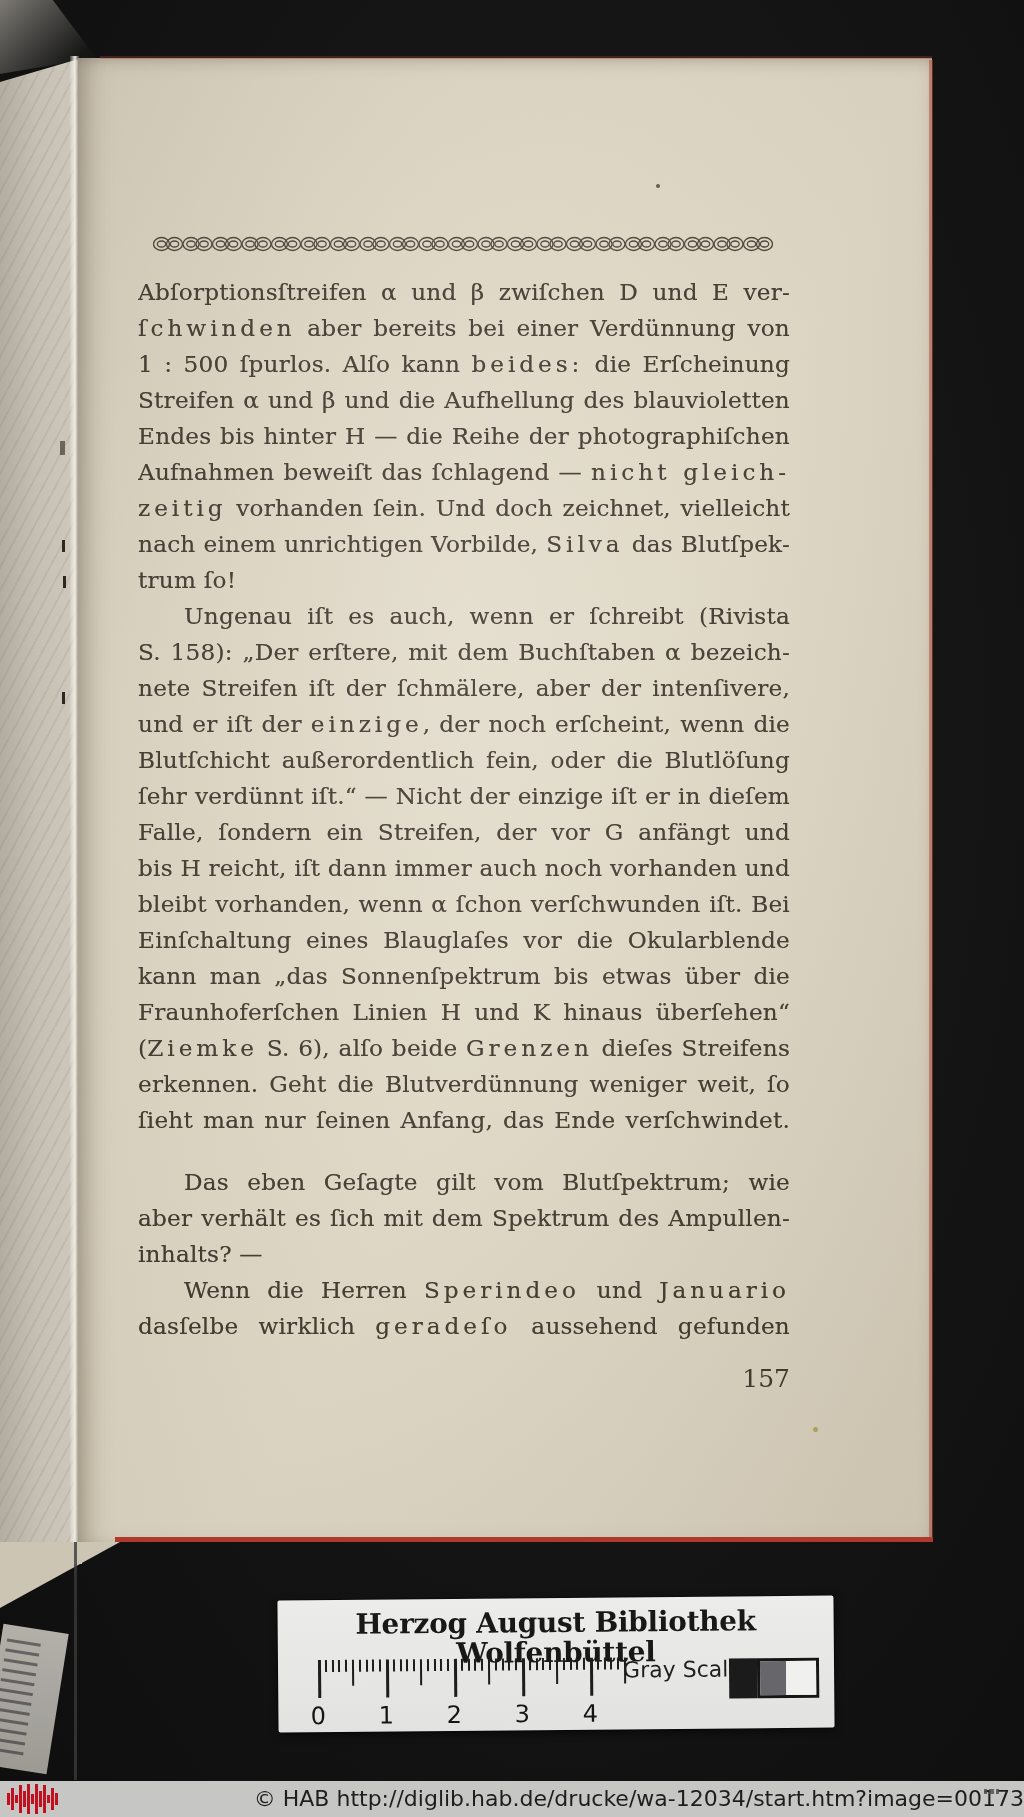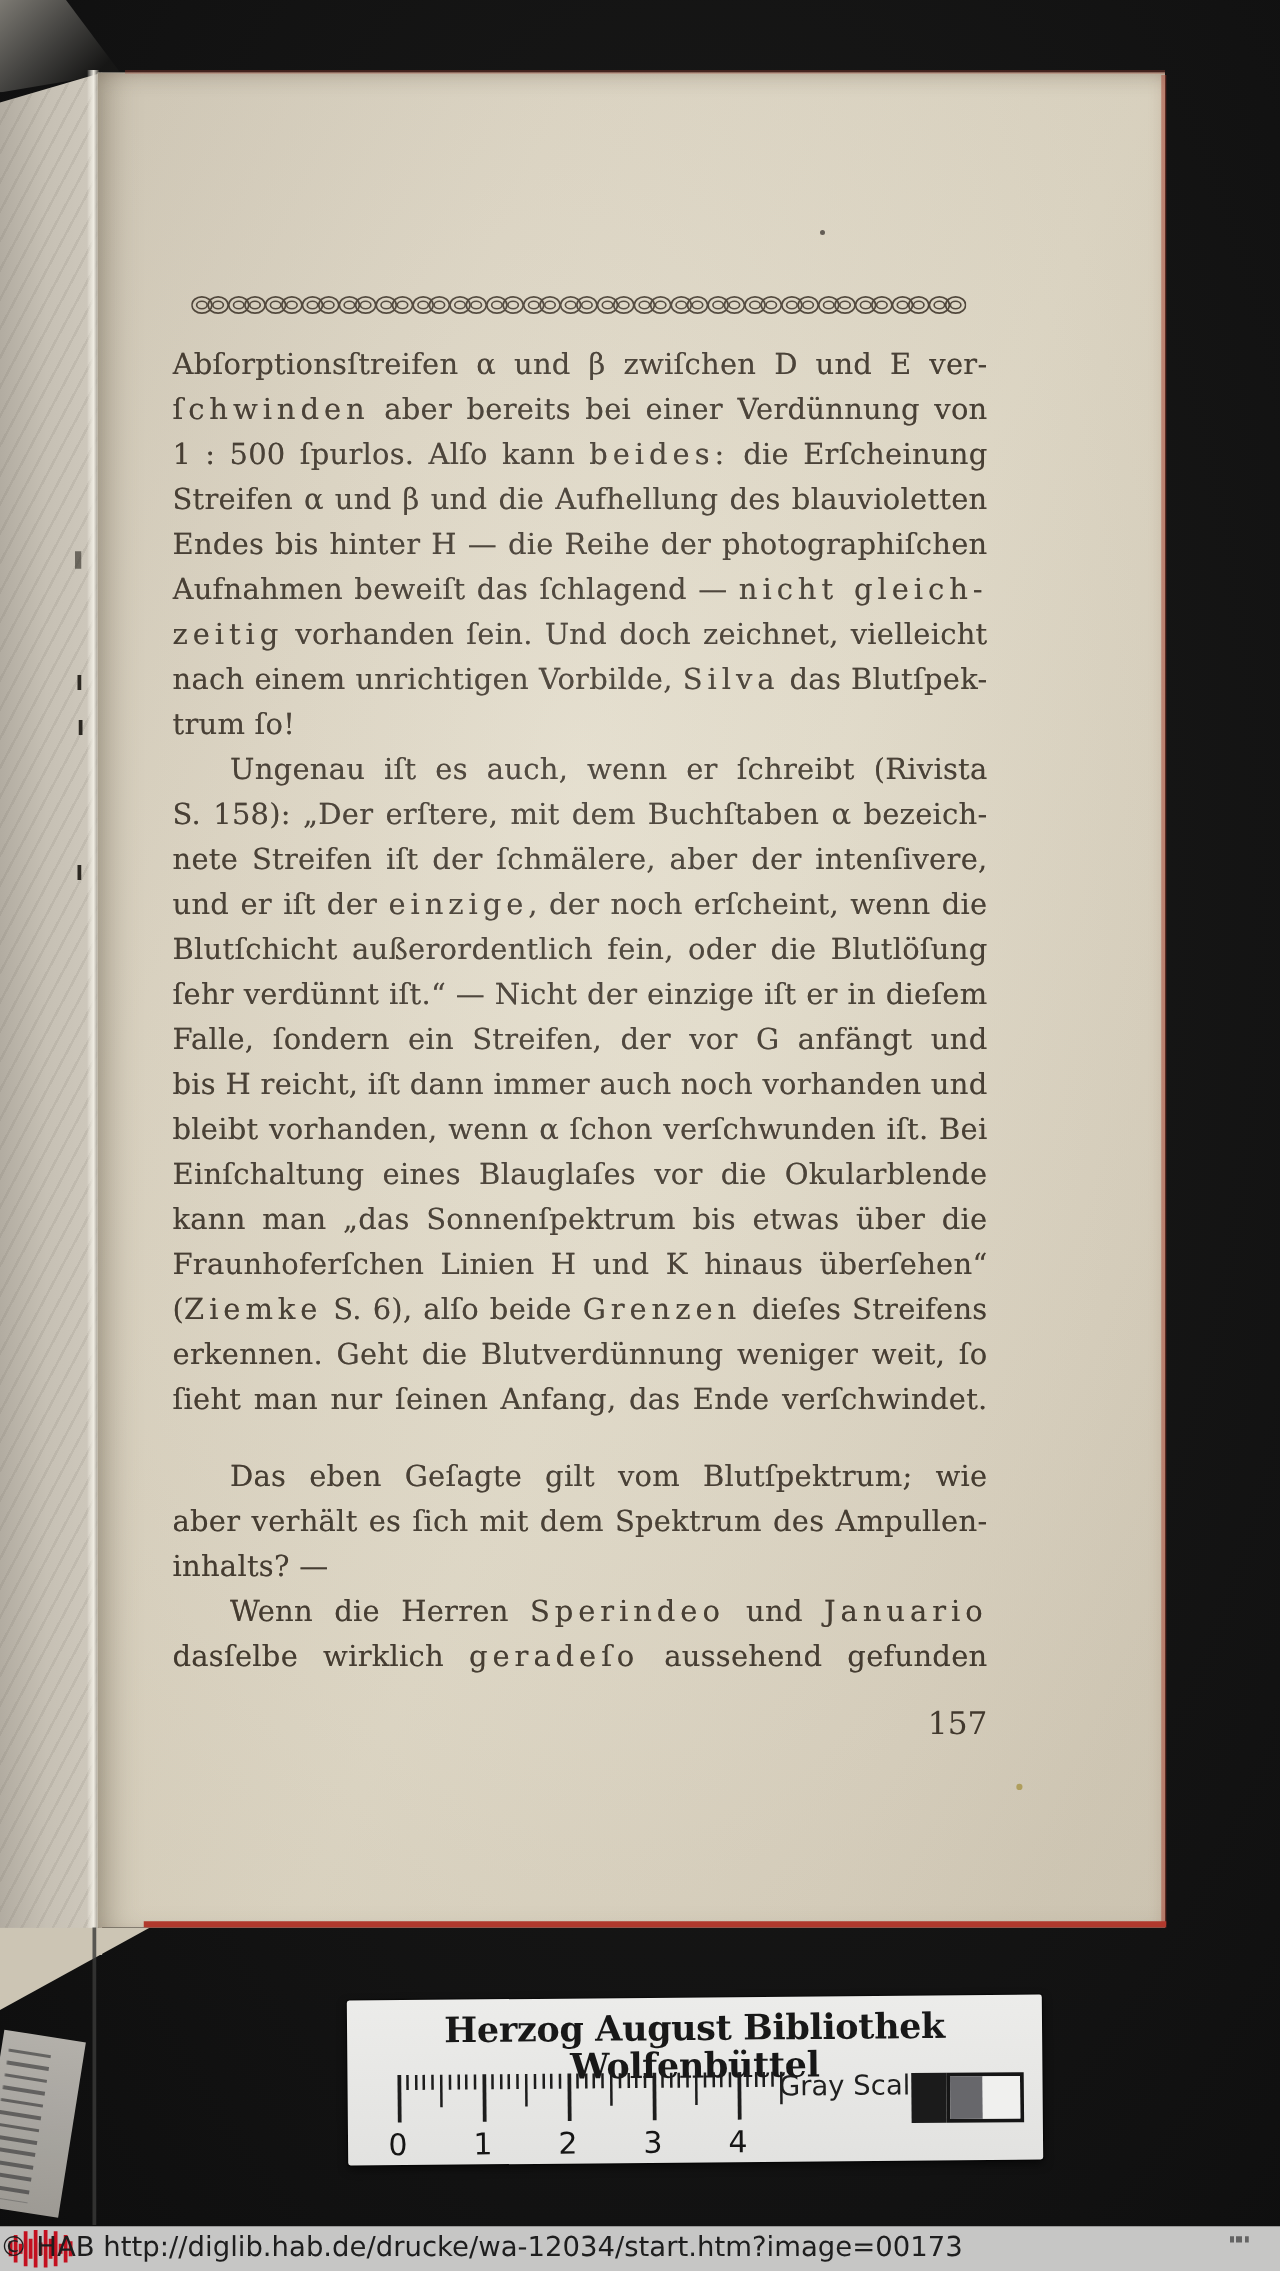--- a/index.html
+++ b/index.html
@@ -89,21 +89,21 @@
   .corner-label{position:absolute;left:-8px;top:1628px;width:66px;height:142px;
        background:linear-gradient(180deg,#bcb9b3,#a5a29c);transform:rotate(9deg);opacity:.95;}
   .corner-label::before{content:"";position:absolute;inset:8px 26px 8px 6px;
        background:repeating-linear-gradient(0deg,rgba(40,40,42,0) 0 7px,rgba(40,40,42,.55) 7px 10px);
        filter:blur(.6px);}
   .cradle-line{position:absolute;left:74px;top:1542px;width:3px;height:238px;background:#3a3a38;opacity:.8;}
 
   
   .footer-bar{position:absolute;left:0;top:1781px;width:1024px;height:36px;background:#c6c6c5;}
   .footer-text{position:absolute;left:0;top:0;width:100%;height:36px;line-height:36px;
-       text-align:left;font-family:"DejaVu Sans",sans-serif;font-size:22px;color:#1e1e1e;}
+       text-align:right;font-family:"DejaVu Sans",sans-serif;font-size:22px;color:#1e1e1e;}
   .hab-logo{position:absolute;left:7px;top:2px;width:56px;height:32px;
        display:flex;align-items:center;justify-content:flex-start;gap:1.5px;}
   .hab-bar{width:2.5px;background:#c3101f;}
   .footer-mark{position:absolute;left:984px;top:1789px;width:15px;height:5px;opacity:.8;
        background:linear-gradient(90deg,#4b4b4b 0 3px,transparent 3px 5px,#4b4b4b 5px 10px,
                   transparent 10px 12px,#4b4b4b 12px 15px);}
 </style>
 </head>
 <body>
 

